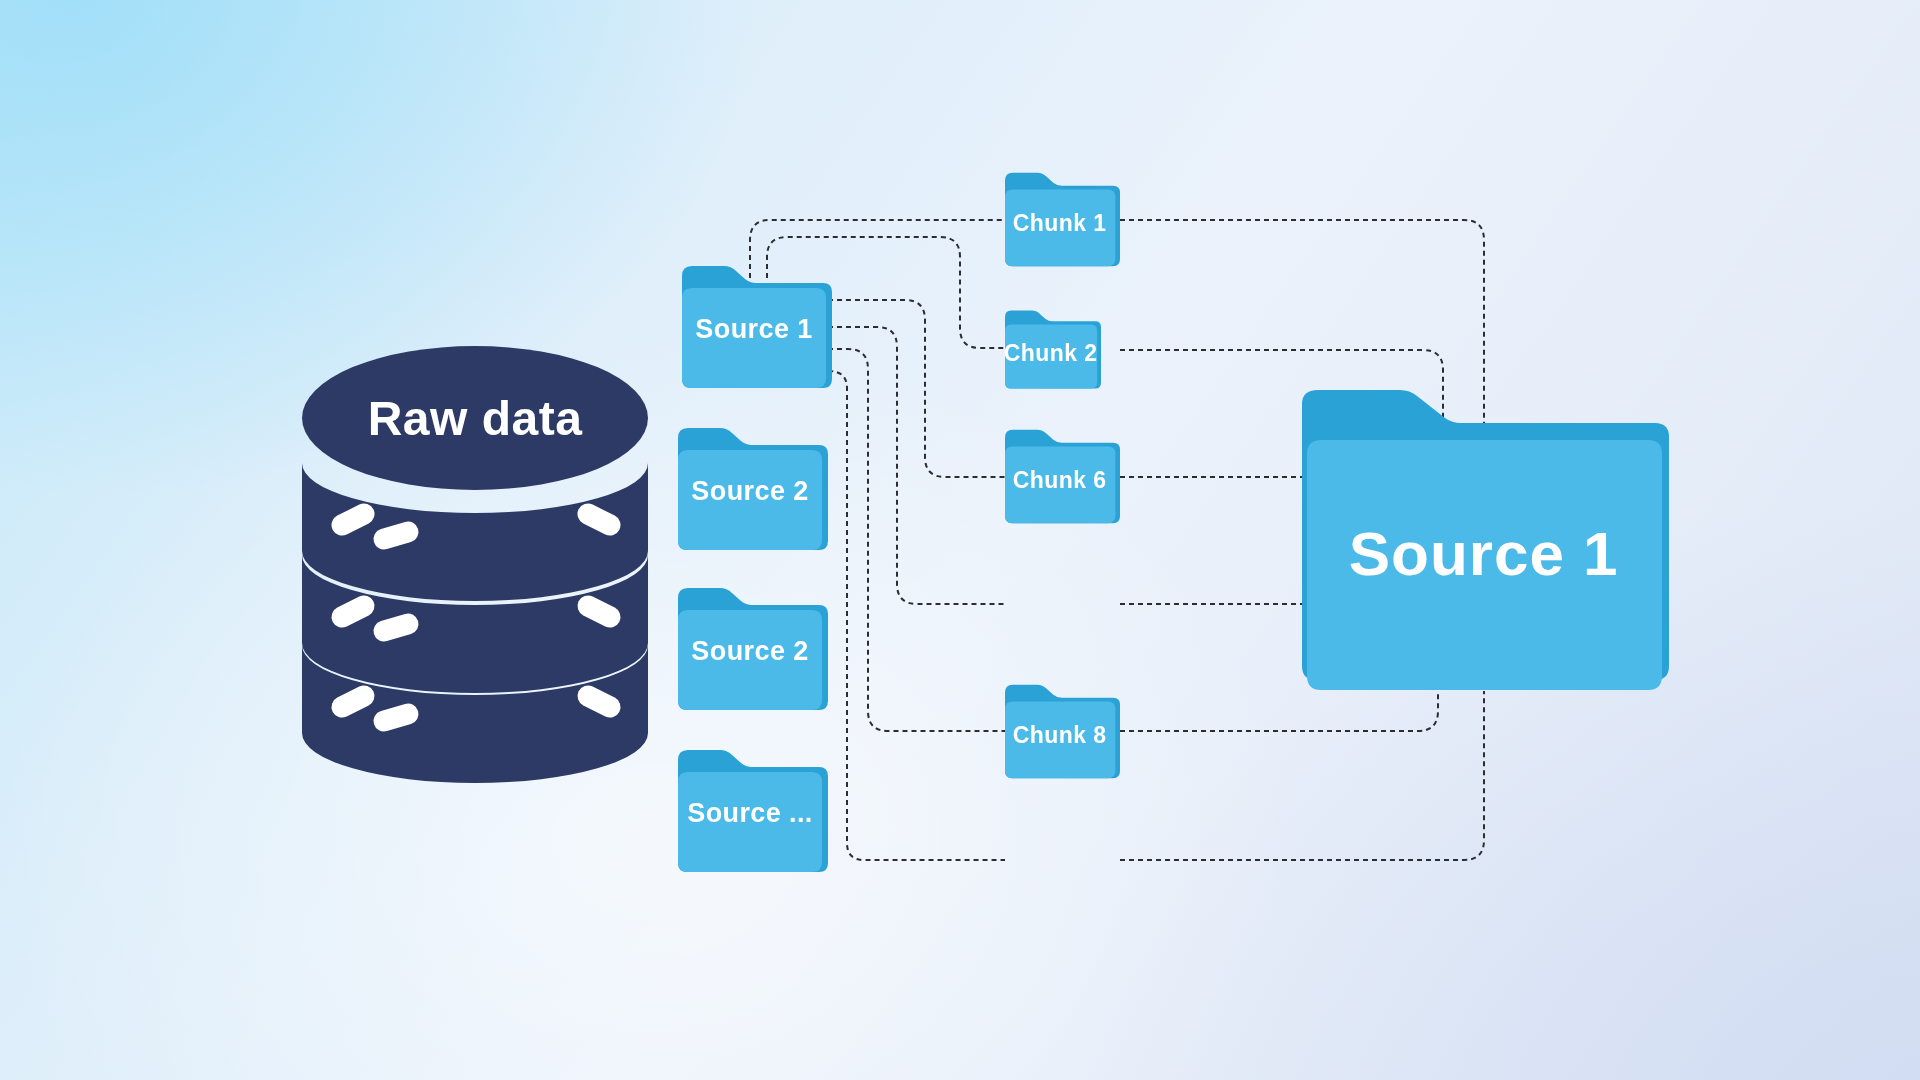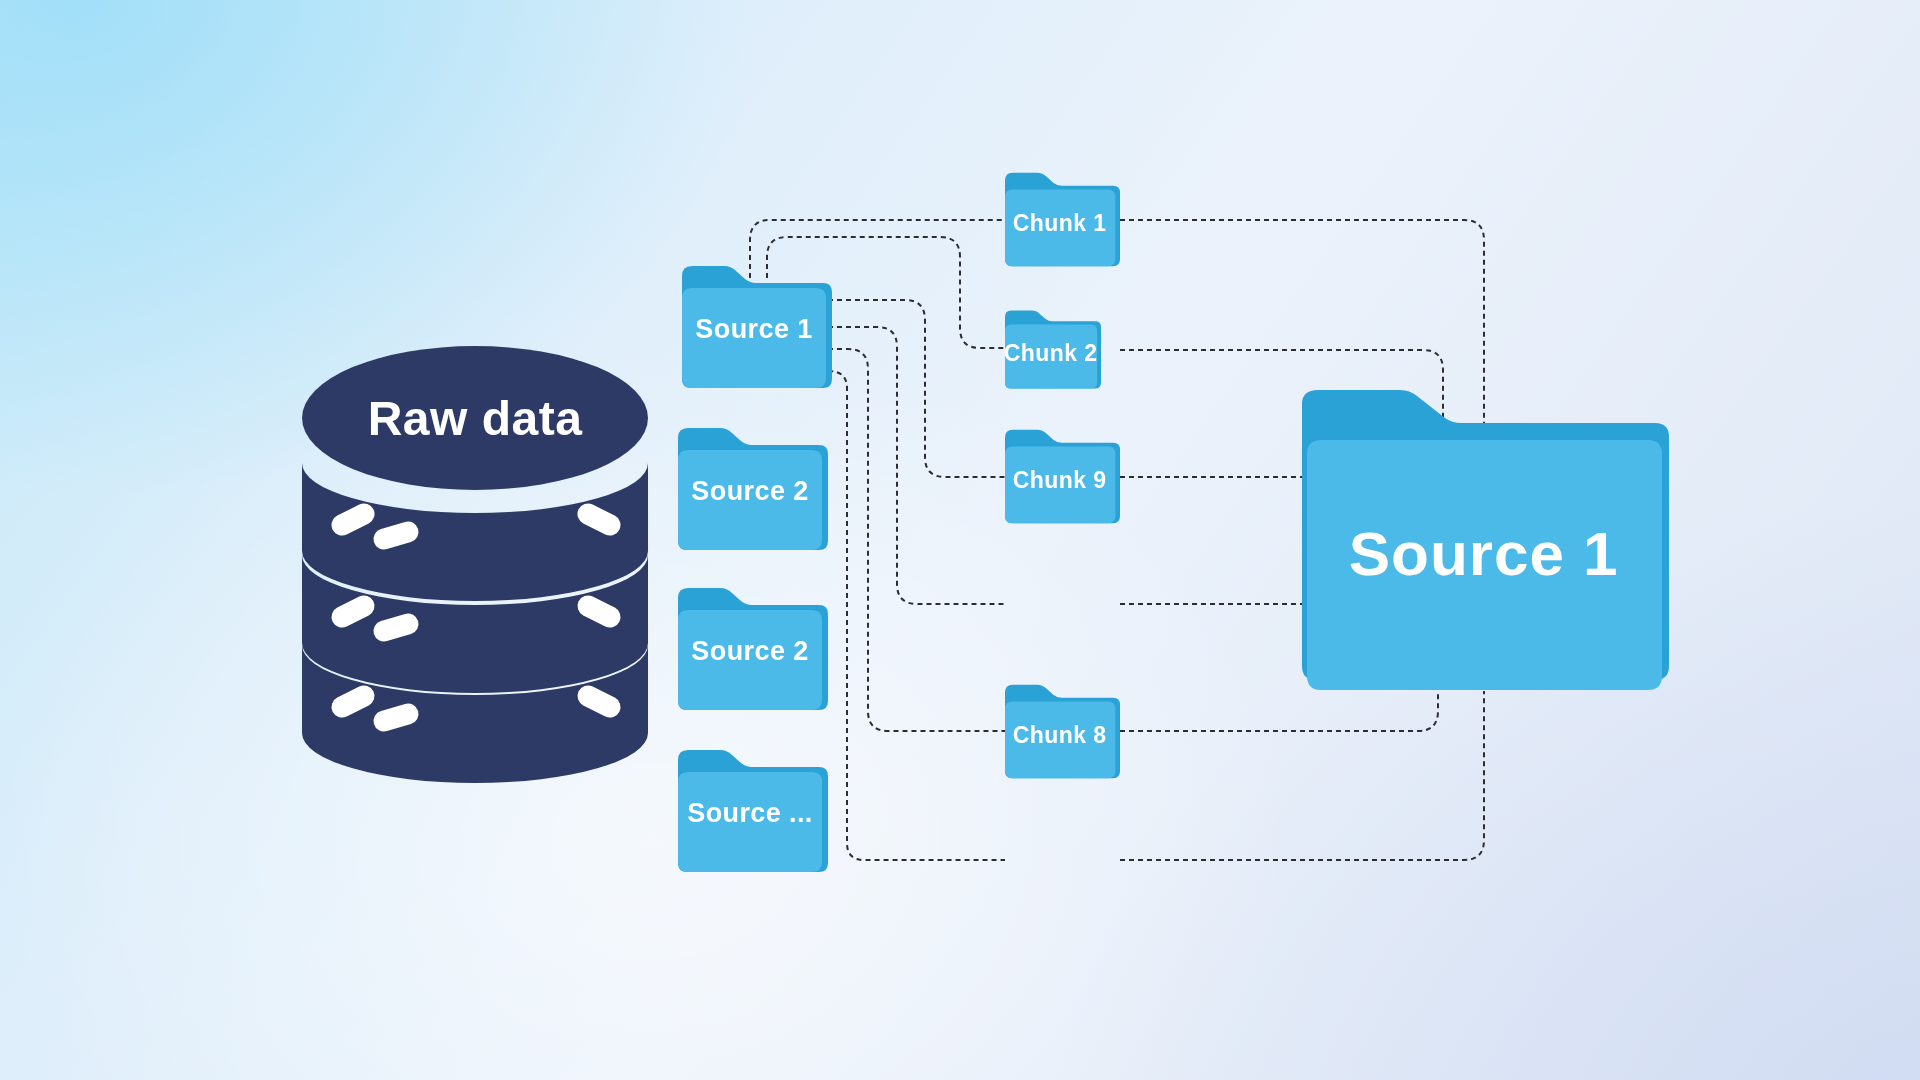--- a/index.html
+++ b/index.html
@@ -129,21 +129,21 @@
   <div class="folder" style="left:1005px;top:302px;width:96px;height:95px">
     <svg viewBox="0 0 150 122">
         <use href="#folder-sm"></use>
       </svg>
     <div class="folder-label chunk-label">Chunk 2</div>
   </div>
   <div class="folder" style="left:1005px;top:429px;width:115px;height:95px">
     <svg viewBox="0 0 150 122">
         <use href="#folder-sm"></use>
       </svg>
-    <div class="folder-label chunk-label">Chunk 9</div>
+    <div class="folder-label chunk-label">Chunk 6</div>
   </div>
   <div class="folder" style="left:1005px;top:684px;width:115px;height:95px">
     <svg viewBox="0 0 150 122">
         <use href="#folder-sm"></use>
       </svg>
     <div class="folder-label chunk-label">Chunk 8</div>
   </div>
 
   <div class="folder" style="left:1302px;top:390px;width:367px;height:300px">
     <svg viewBox="0 0 367 300">

